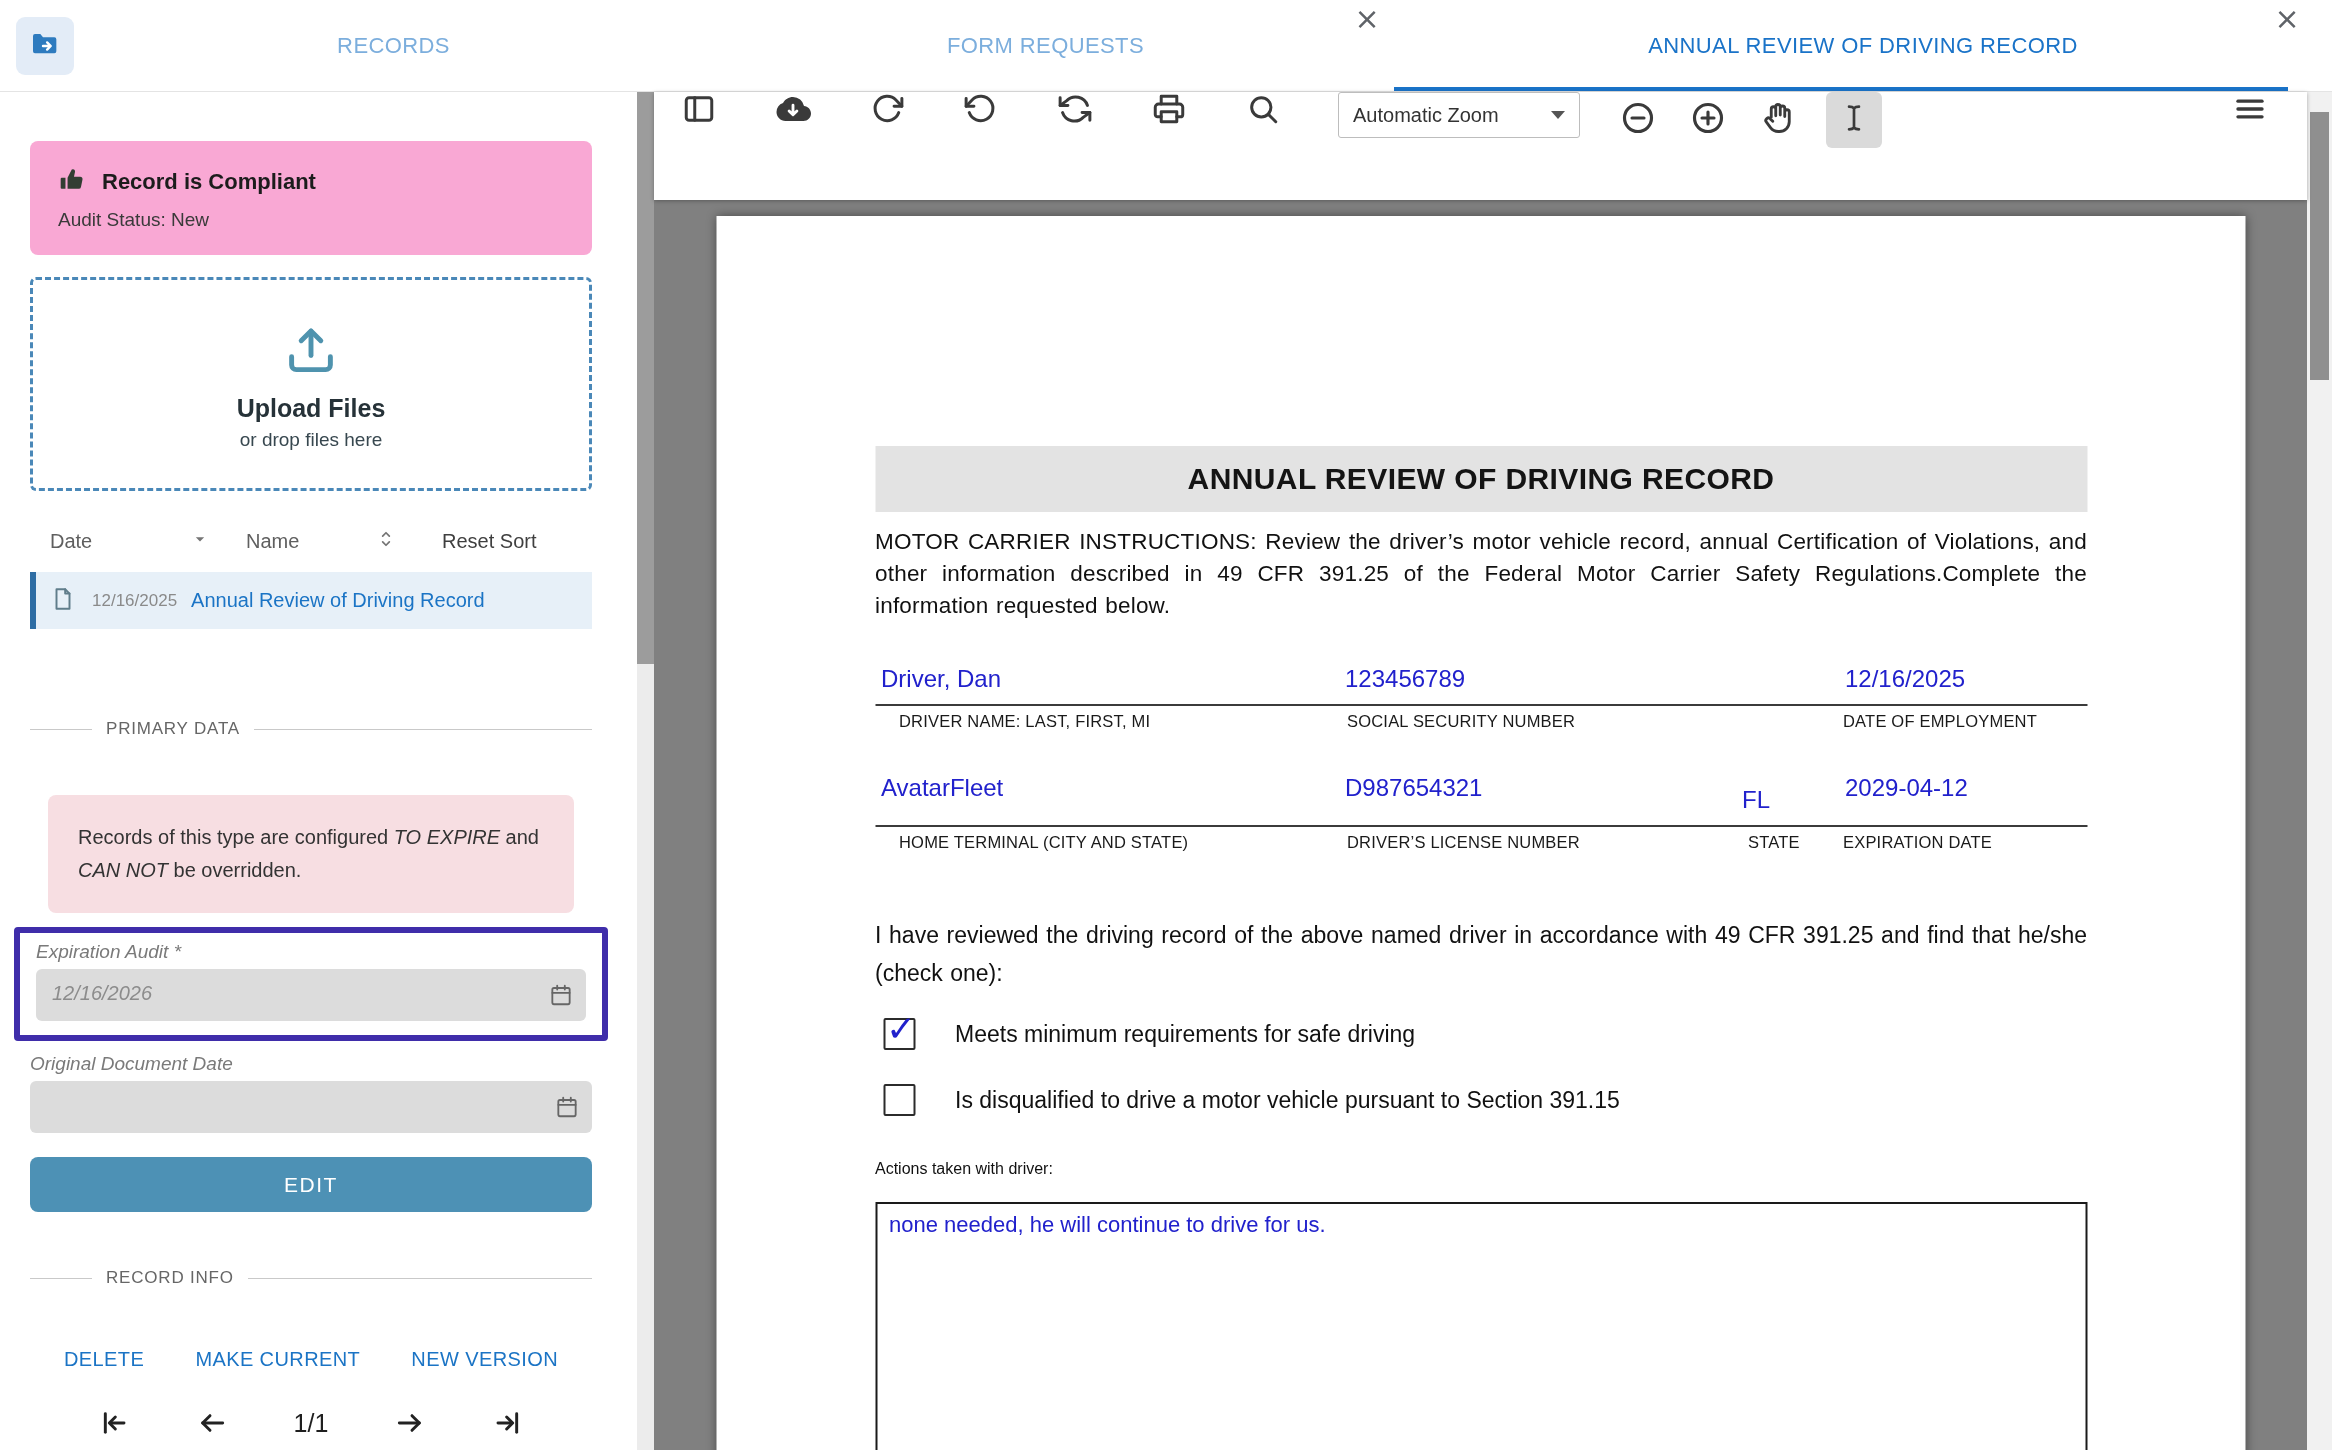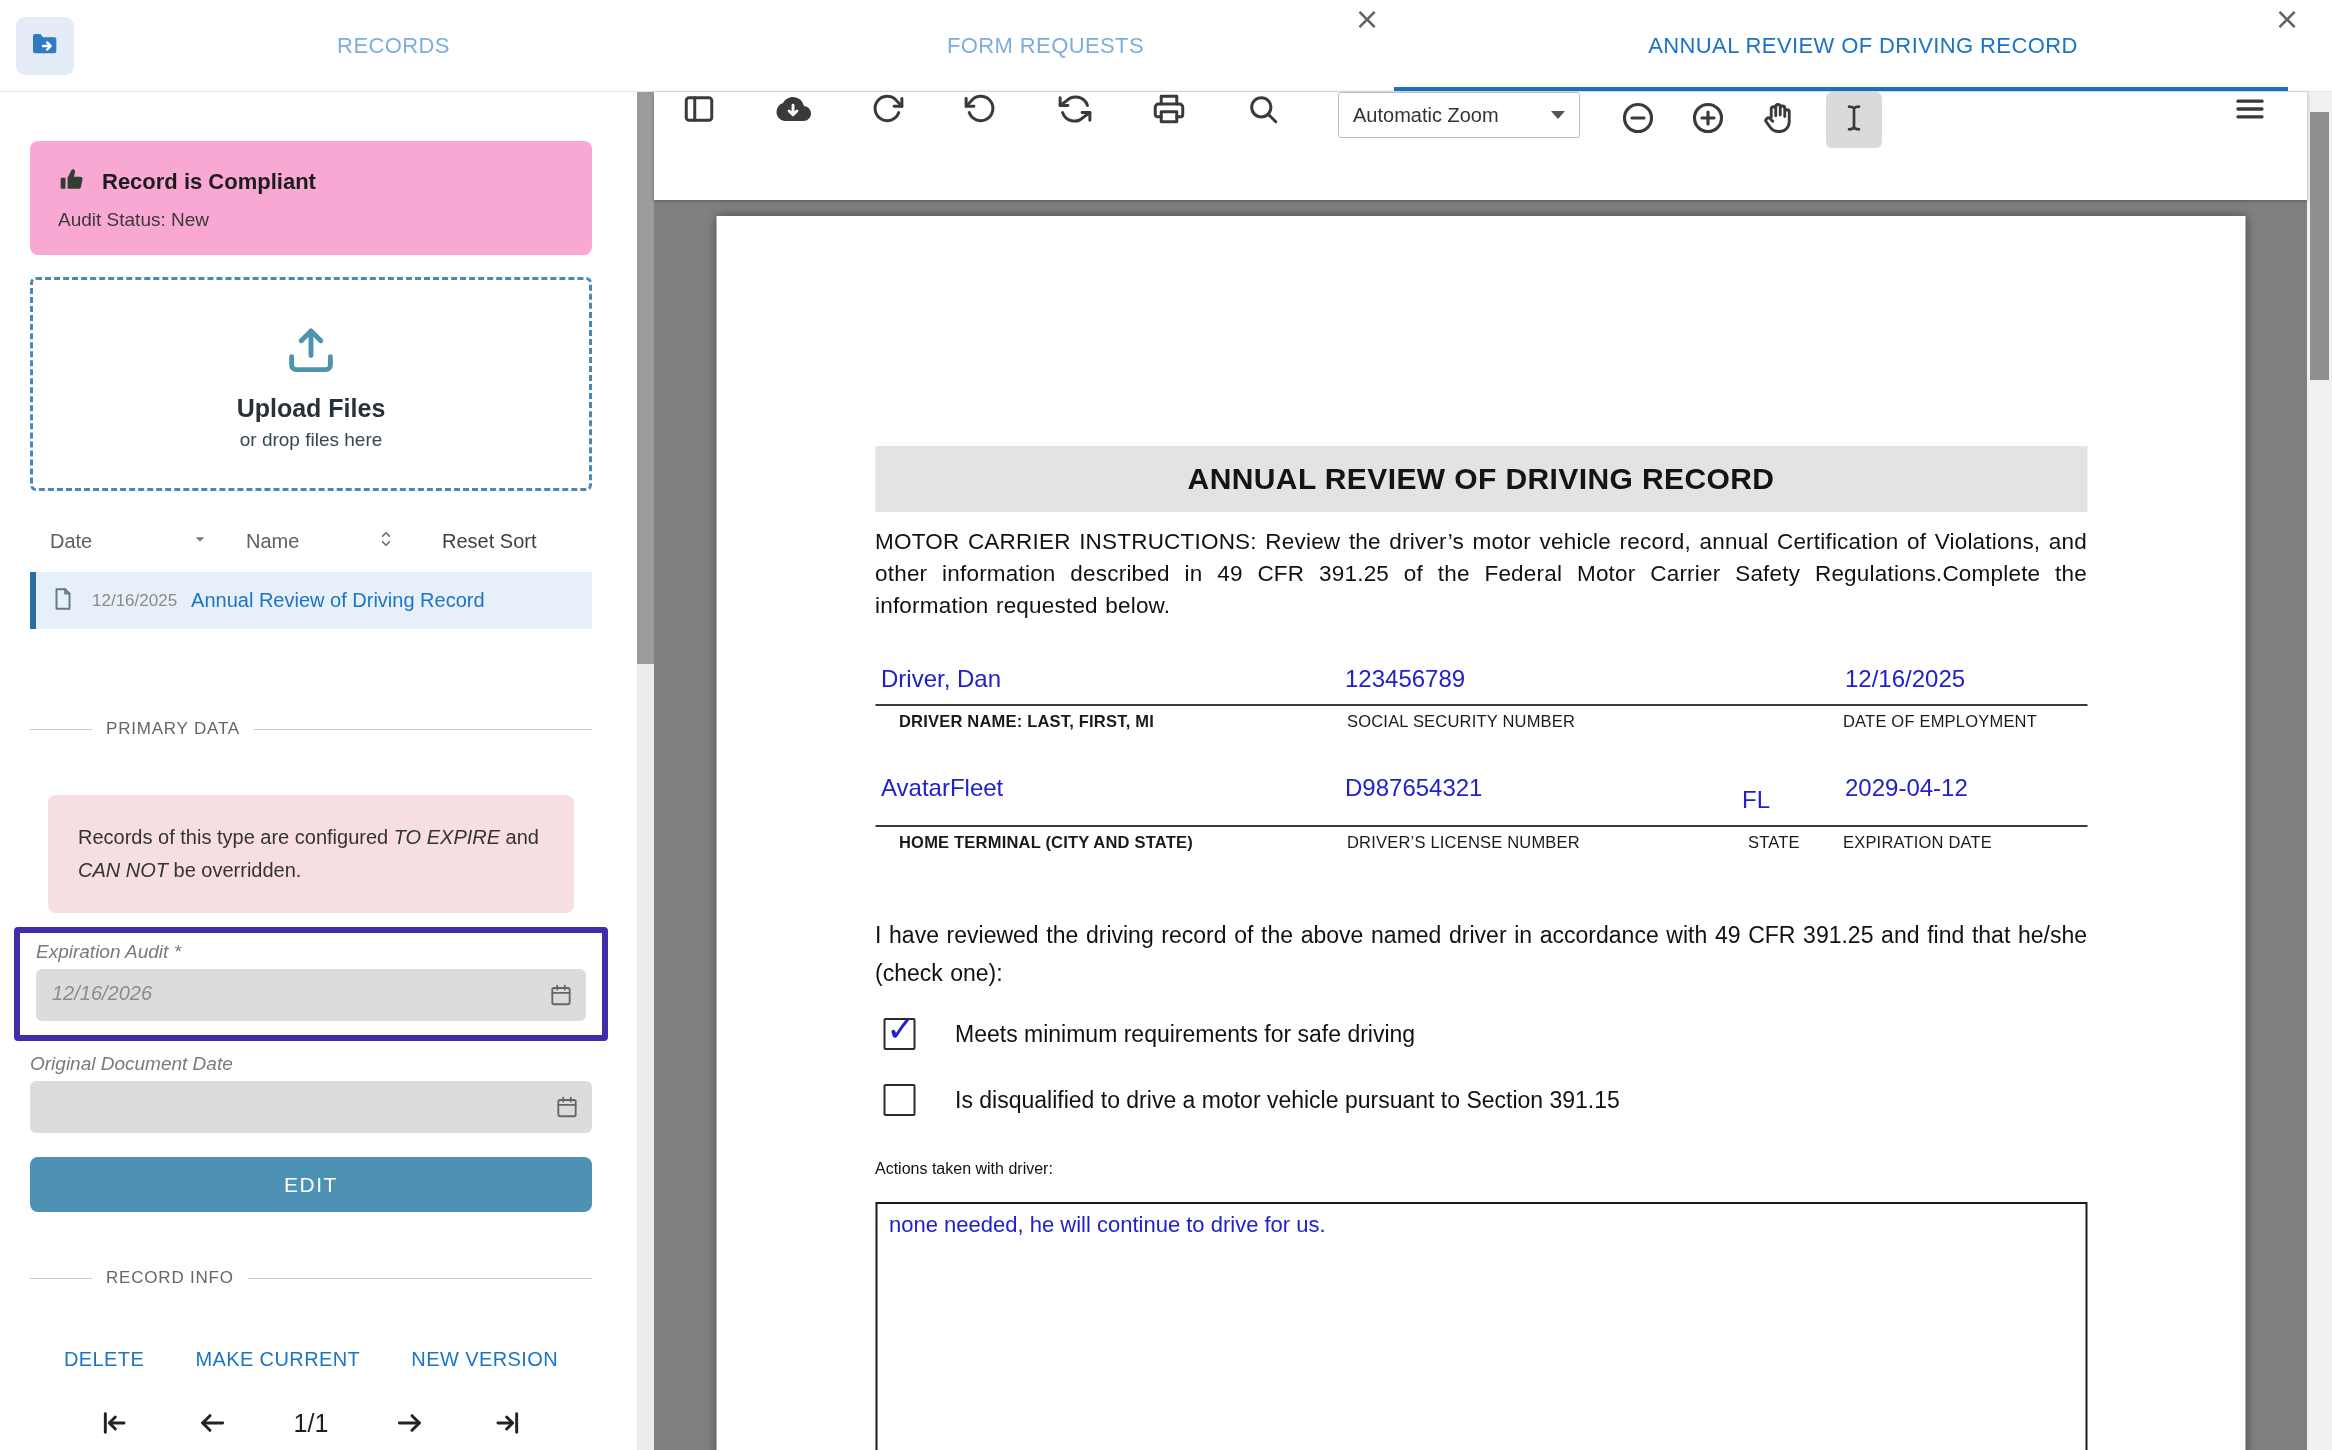--- a/index.html
+++ b/index.html
@@ -91,21 +91,21 @@
 
   .doc-title { background:#e3e3e3; height:66px; line-height:66px; text-align:center; font-size:30px; font-weight:700; letter-spacing:.4px; color:#141414; }
   .doc-instructions { margin-top:14px; font-size:22.5px; line-height:32px; text-align:justify; color:#111; letter-spacing:.2px; word-spacing:1px; }
 
   .frow-wrap { margin-top:40px; }
   .vals, .labs { display:grid; grid-template-columns:470px 363px 119px 260px; }
   .vals { border-bottom:2px solid #3b3b3b; padding-bottom:9px; font-size:24px; line-height:33px; color:#2121cc; }
   .labs { margin-top:6px; font-size:16.5px; line-height:19px; color:#1a1a1a; letter-spacing:.2px; }
   .g4 { grid-column:4; }
   .pv1 { padding-left:6px; } .pv3s { padding-left:34px;margin-top:12px; } .pv4 { padding-left:18px; }
-  .pl1 { padding-left:24px;font-weight:bold; } .pl2 { padding-left:2px; } .pl3s { padding-left:40px; } .pl4 { padding-left:16px; }
+  .pl1 { padding-left:24px; } .pl2 { padding-left:2px; } .pl3s { padding-left:40px; } .pl4 { padding-left:16px; }
 
   .review { margin-top:64px; font-size:23px; line-height:38px; color:#111; text-align:justify; word-spacing:1px; }
 
   .checkrow { display:flex; align-items:center; padding-left:8px; }
   .checkrow.first { margin-top:26px; }
   .checkrow.second { margin-top:34px; }
   .checkbox { width:32px; height:32px; border:2.5px solid #2b2b2b; border-radius:2px; position:relative; flex:none; cursor:pointer; }
   .checkbox .mark { position:absolute; left:1px; top:-9px; font-size:36px; font-weight:700; color:#2121cc; line-height:1; font-family:"DejaVu Sans", sans-serif; }
   .checklabel { margin-left:40px; font-size:23px; color:#111; }
 

